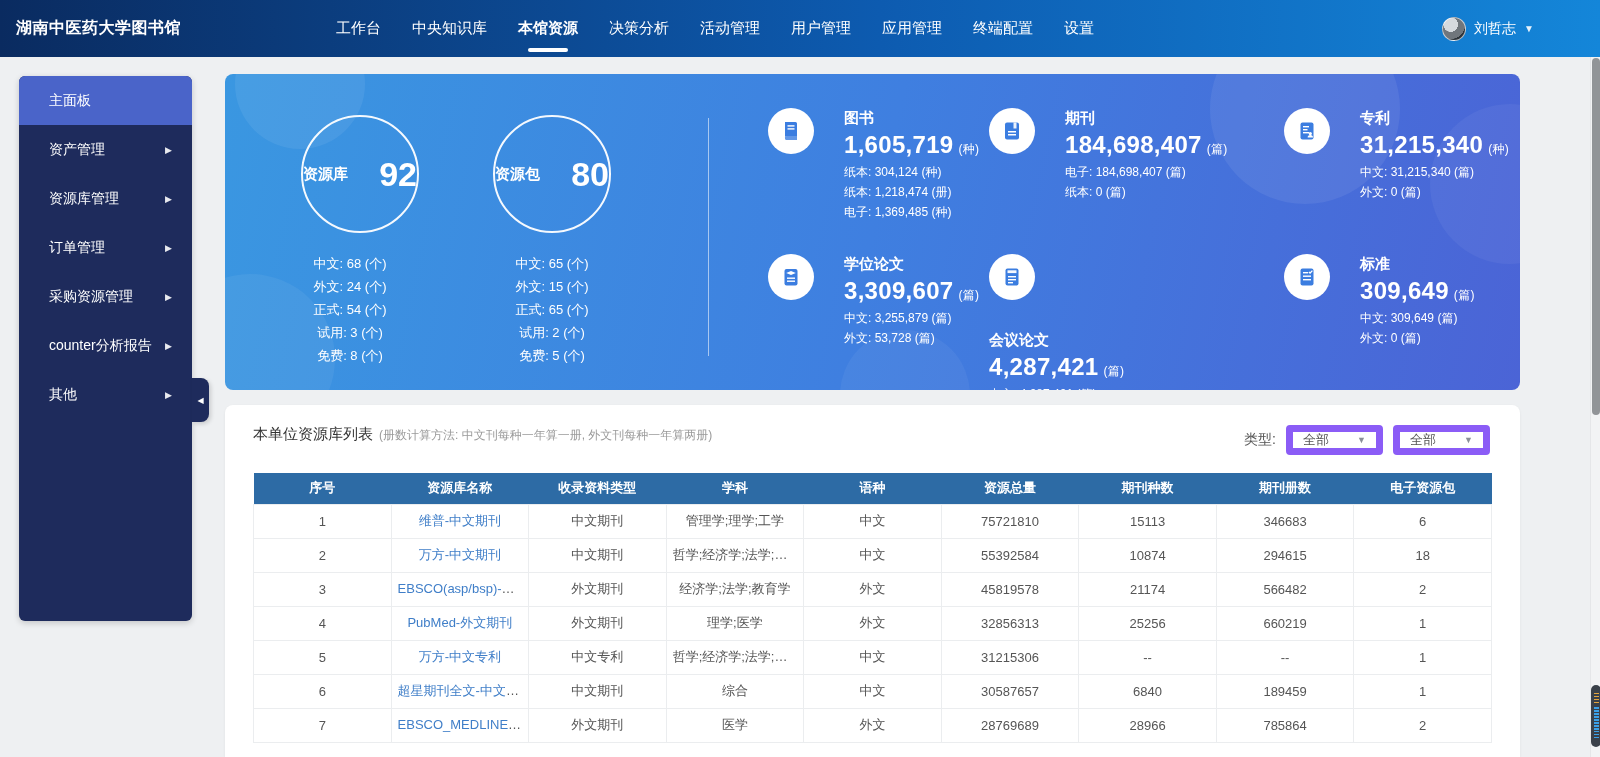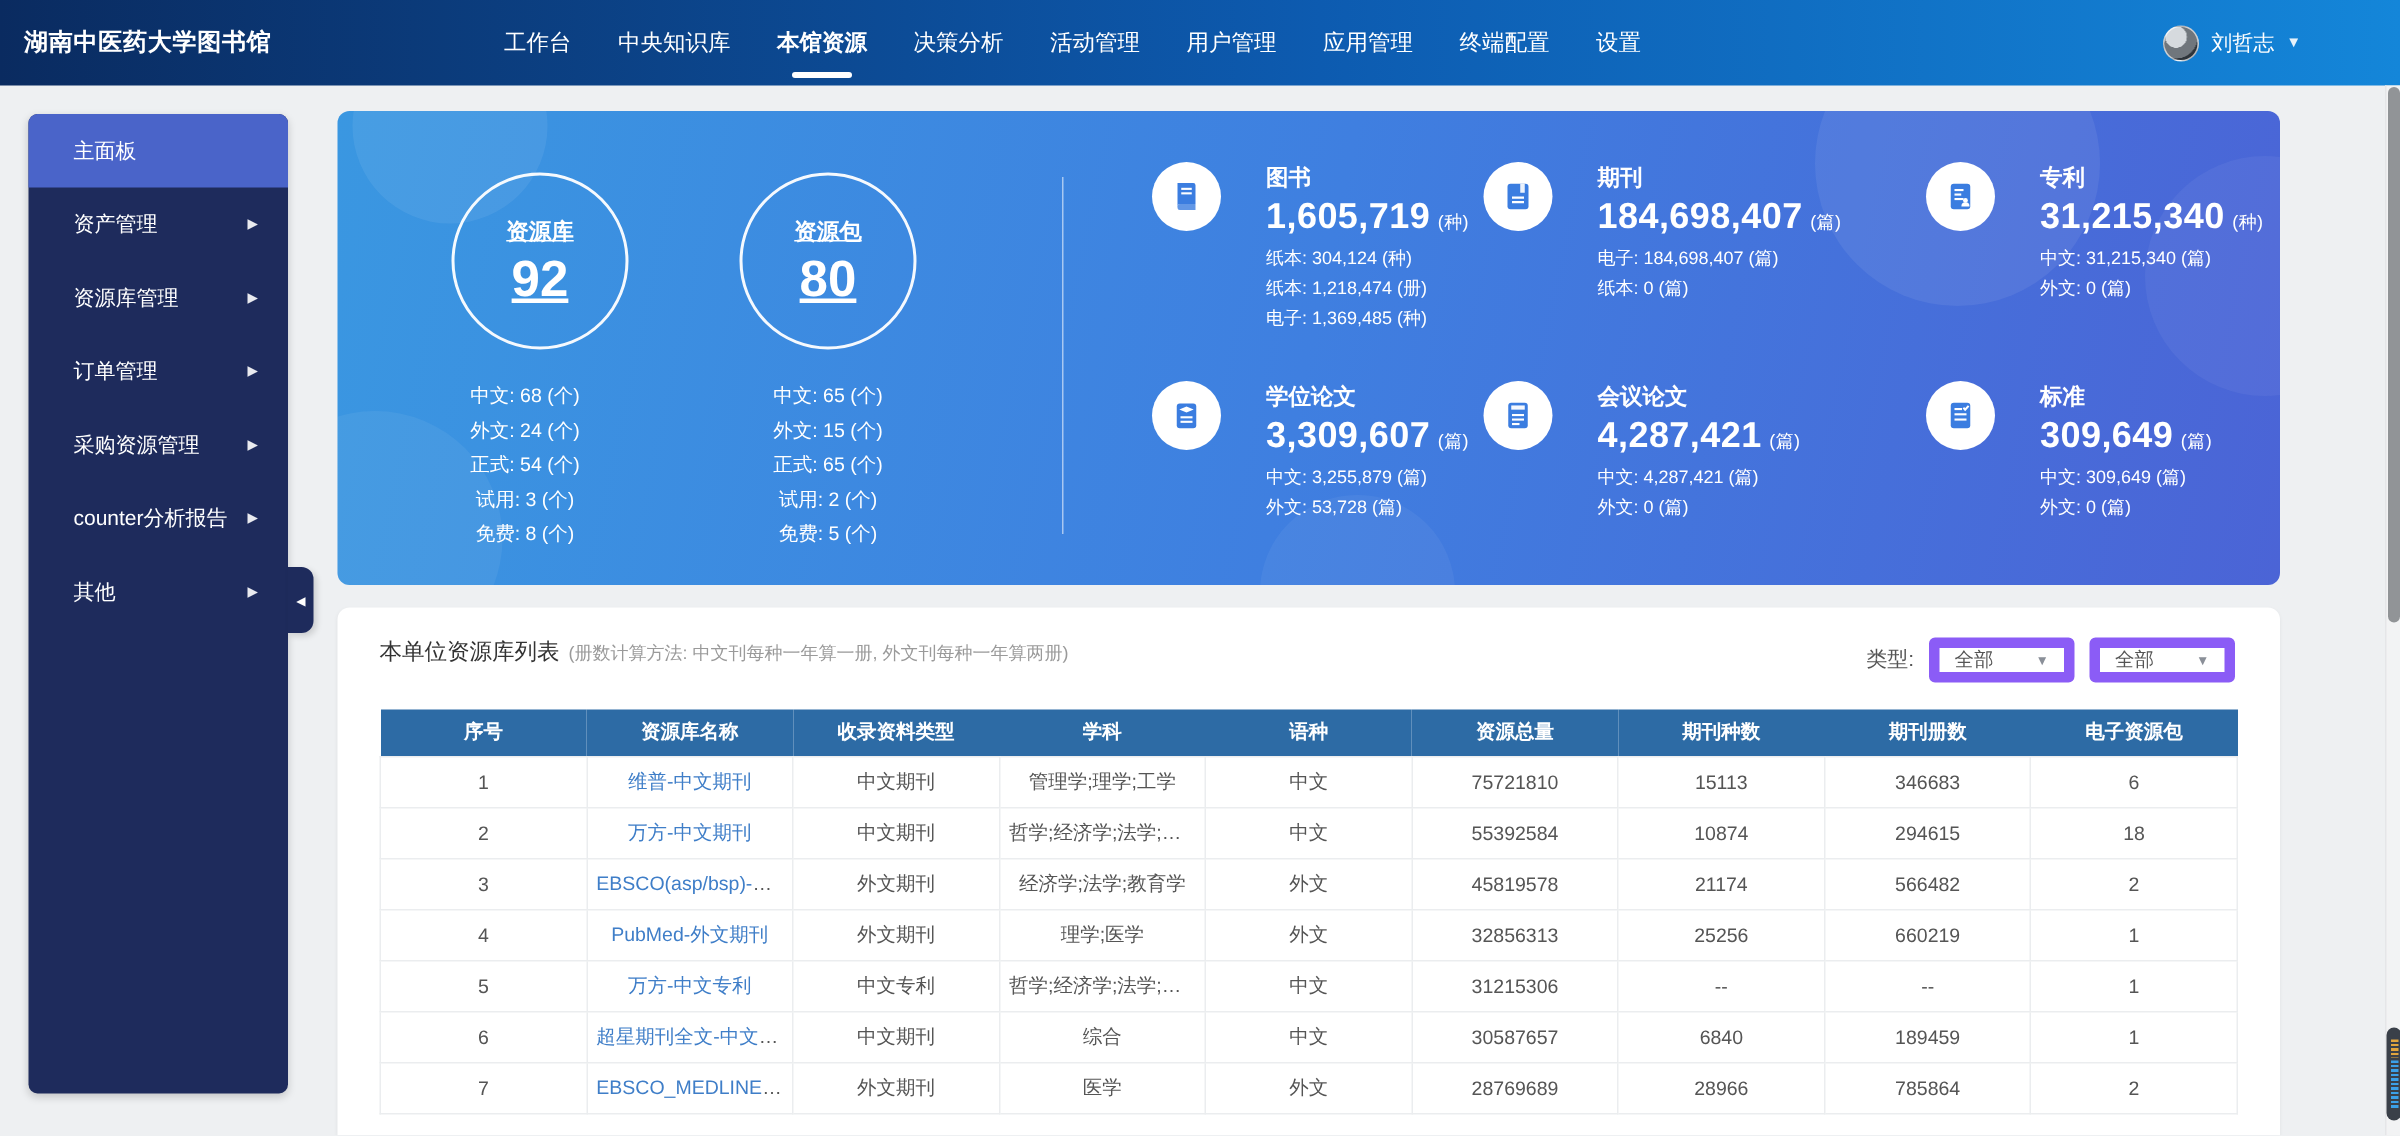--- a/index.html
+++ b/index.html
@@ -17,59 +17,59 @@
   .nav-item.active { font-weight:bold; }
   .nav-item.active::after { content:""; position:absolute; left:50%; transform:translateX(-50%);
     bottom:5px; width:40px; height:4px; background:#fff; border-radius:2px; }
   .user { position:absolute; right:66px; top:0; height:57px; display:flex; align-items:center; gap:8px; font-size:14px; cursor:pointer; }
   .avatar { width:24px; height:24px; border-radius:50%;
     background:radial-gradient(circle at 35% 30%, #d6dade 0 34%, #70767c 35% 68%, #2d3339 69%);
     border:1px solid rgba(255,255,255,.65); }
   .chevron { font-size:10px; opacity:.9; }
 
   
-  .sidebar { position:absolute; left:19px; top:76px; width:173px; height:653px;
+  .sidebar { position:absolute; left:19px; top:76px; width:173px; height:545px;
     background:#1e2b5c; border-radius:6px; box-shadow:0 2px 6px rgba(0,0,0,.18); color:#fff; }
   .side-item { position:relative; height:49px; display:flex; align-items:center;
     padding:0 22px 0 30px; font-size:14px; cursor:pointer; }
   .side-item.active { background:#4a64c9; border-radius:6px 6px 0 0; }
   .side-item .arrow { position:absolute; right:20px; font-size:9px; opacity:.9; }
   .collapse-tab { position:absolute; left:192px; top:378px; width:17px; height:44px;
     background:#1e2b5c; border-radius:0 8px 8px 0; display:flex; align-items:center; justify-content:center;
     color:#fff; font-size:8px; cursor:pointer; box-shadow:2px 2px 4px rgba(0,0,0,.15); }
 
   
   .panel { position:absolute; left:225px; top:74px; width:1295px; height:316px; border-radius:8px;
     background:linear-gradient(102deg,#3a97e1 0%,#3f7fe0 50%,#4b64d6 100%); overflow:hidden; color:#fff; }
   .deco { position:absolute; border-radius:50%; background:rgba(255,255,255,.07); }
   .deco.d1 { left:10px; top:-55px; width:130px; height:130px; }
   .deco.d2 { left:-60px; top:200px; width:170px; height:170px; background:rgba(255,255,255,.06); }
   .deco.d3 { left:615px; top:256px; width:130px; height:130px; background:rgba(255,255,255,.05); }
   .deco.d4 { right:120px; top:-60px; width:190px; height:190px; }
   .deco.d5 { right:-70px; top:30px; width:160px; height:160px; background:rgba(255,255,255,.05); }
 
   .stat-circle { position:absolute; width:118px; height:118px; border:2px solid rgba(255,255,255,.95);
-    border-radius:50%; display:flex; flex-direction:column; align-items:center; justify-content:center; gap:5px;text-decoration:underline; }
+    border-radius:50%; display:flex; align-items:center; justify-content:space-between; gap:5px; }
   .stat-circle .t { font-size:15px; font-weight:bold; }
   .stat-circle .v { font-size:34px; font-weight:bold; line-height:1; }
   .stat-circle.c1 { left:76px; top:41px; }
   .stat-circle.c2 { left:268px; top:41px; }
   .circle-stats { position:absolute; top:178px; width:160px; text-align:center; font-size:13px; list-style:none; margin:0; padding:0; }
   .circle-stats li { line-height:23px; }
   .circle-stats.s1 { left:45px; }
   .circle-stats.s2 { left:247px; }
 
   .divider { position:absolute; left:483px; top:44px; width:1px; height:238px; background:rgba(255,255,255,.55); }
 
   .metric { position:absolute; display:flex; gap:30px; }
   .metric.m1 { left:543px; top:34px; }
   .metric.m2 { left:764px; top:34px; }
   .metric.m3 { left:1059px; top:34px; }
   .metric.m4 { left:543px; top:180px; }
-  .metric.m5 { left:764px; top:180px; }
+  .metric.m5 { left:764px; top:180px;flex-direction:column; }
   .metric.m6 { left:1059px; top:180px; }
   .m-icon { width:46px; height:46px; border-radius:50%; background:#fff; color:#3b7de0;
     display:flex; align-items:center; justify-content:center; flex:0 0 46px; }
   .m-title { font-size:15px; font-weight:bold; margin:1px 0 3px; }
   .m-value { font-size:24px; font-weight:bold; letter-spacing:.3px; margin-bottom:3px; }
   .m-unit { font-size:12px; font-weight:normal; margin-left:5px; }
   .m-line { font-size:12px; line-height:20px; }
 
   
   .card { position:absolute; left:225px; top:405px; width:1295px; height:352px; background:#fff;

